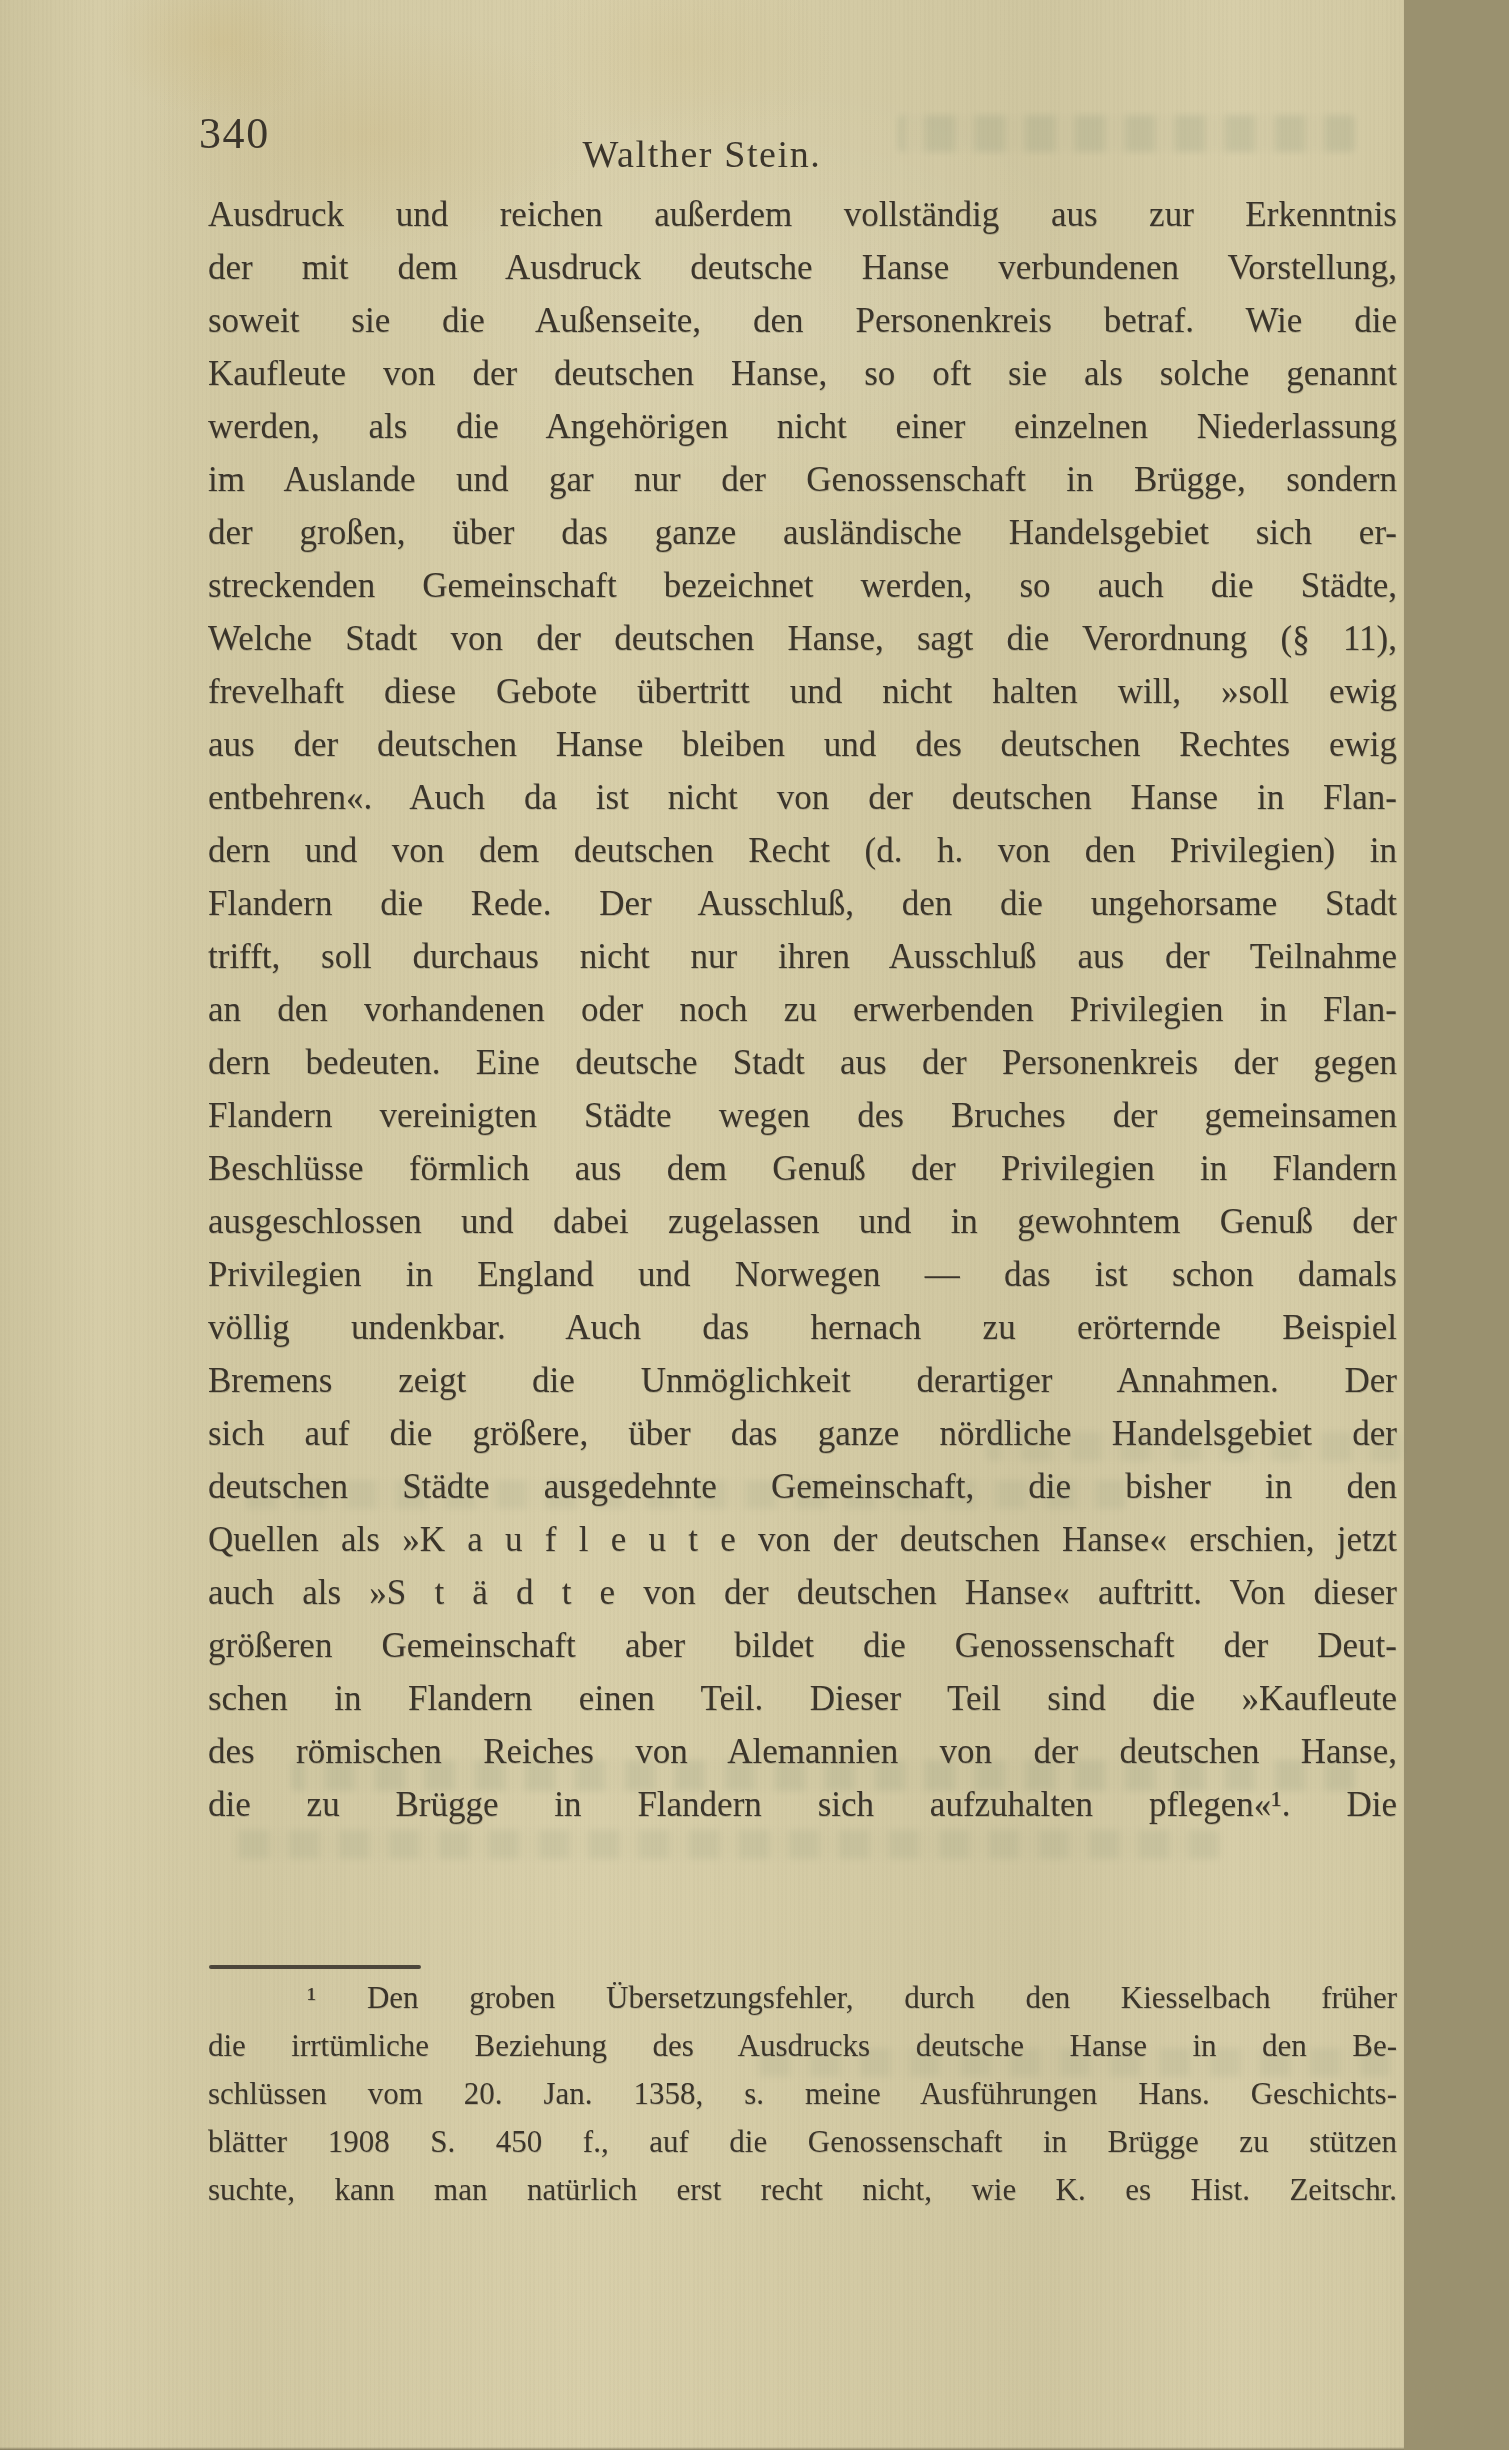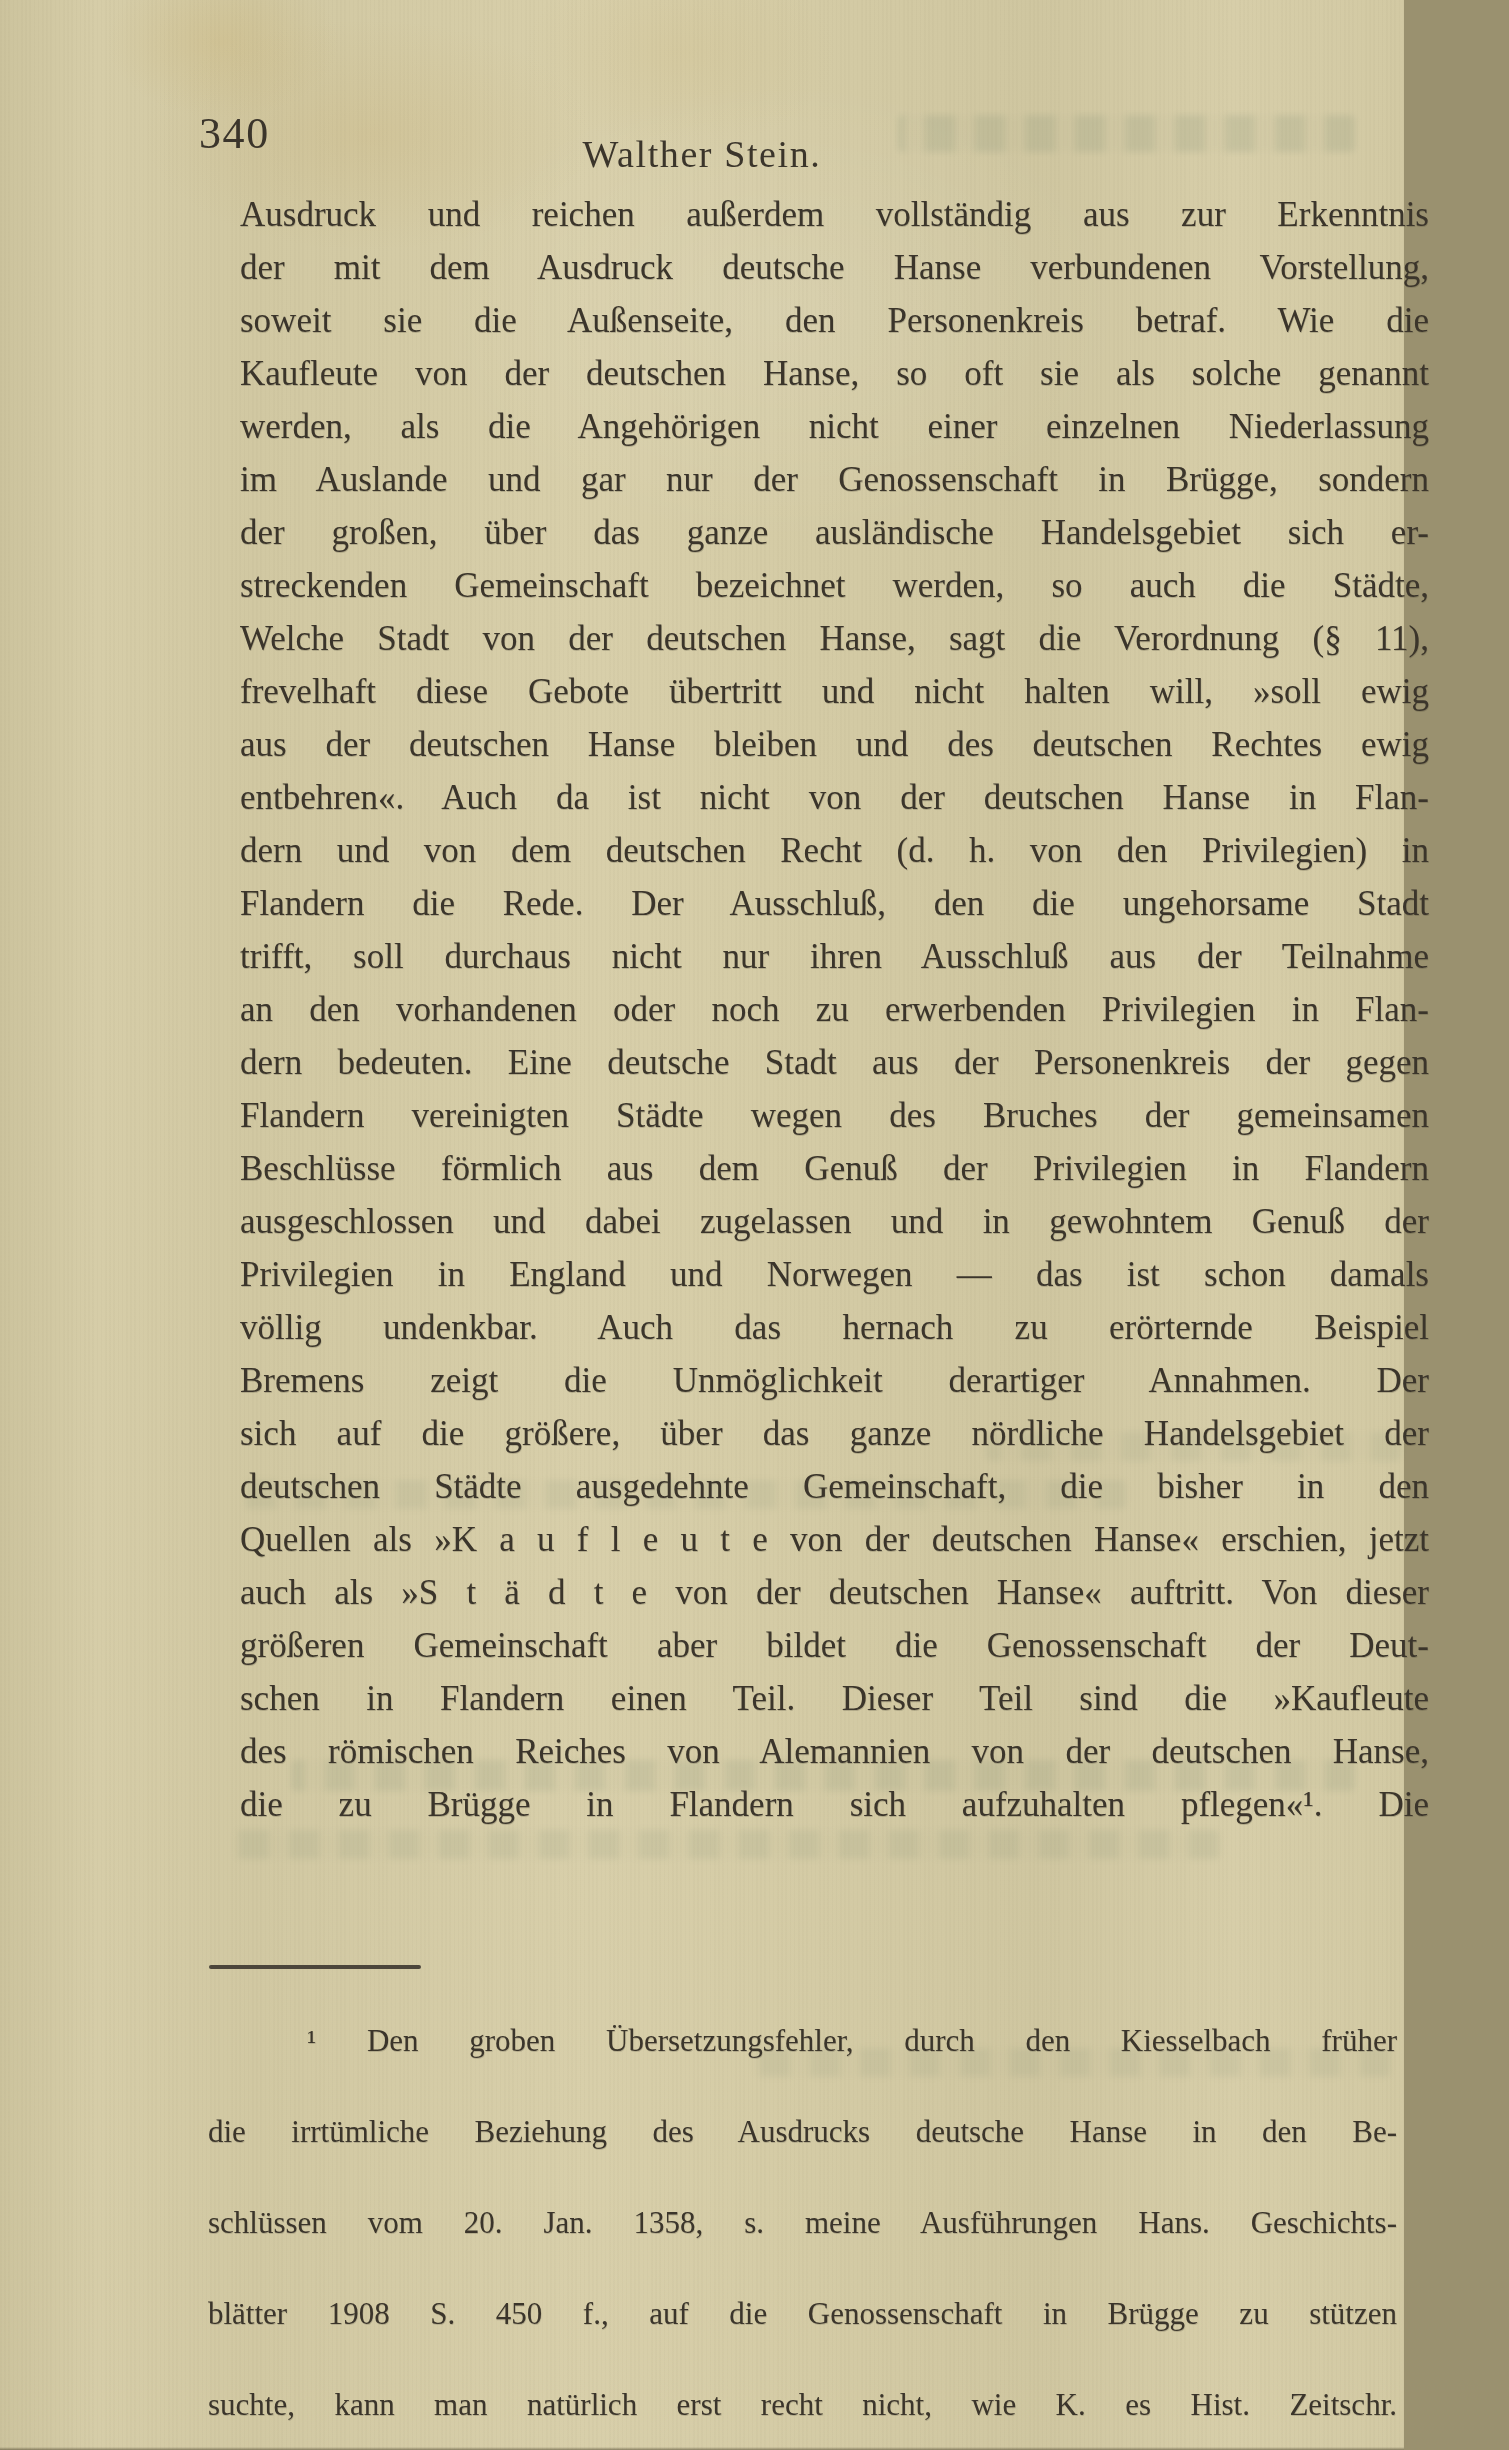--- a/index.html
+++ b/index.html
@@ -25,40 +25,39 @@
   .pagenum{
     position:absolute;left:199px;top:108px;
     font-size:44px;line-height:52px;letter-spacing:1.6px;
   }
   .header{
     position:absolute;left:0;right:0;top:128px;text-align:center;
     font-size:38px;line-height:52px;letter-spacing:1.6px;
   }
   .body{
     position:absolute;left:208px;top:188px;width:1189px;
-    font-size:35px;line-height:53px;margin-left:32px;
+    font-size:35px;line-height:53px;
   }
   .bodyline{
     height:53px;
     text-align:justify;text-align-last:justify;
     text-shadow:0.5px 0.5px 0 rgba(59,53,43,0.22);
   }
   .rule{
     position:absolute;left:209px;top:1965px;width:212px;height:3.6px;
     background:var(--rule,#4c463b);border-radius:2.1px;
   }
   .footnote{
     position:absolute;left:208px;top:1974px;width:1189px;
     font-size:31px;line-height:48px;
   }
   .fnline{
     height:48px;
     text-align:justify;text-align-last:justify;
     text-shadow:0.5px 0.5px 0 rgba(59,53,43,0.2);
-    margin-top:43px;
   }
   .fnline:first-child{text-indent:99px;}
   .ghost{
     position:absolute;pointer-events:none;
     background:repeating-linear-gradient(90deg, rgba(122,138,112,0.38) 0 30px, rgba(122,138,112,0.07) 30px 50px);
     filter:blur(3.1px);opacity:0.45;border-radius:5.2px;
     transform:scaleX(-1);
   }
   .g1{left:898px;top:115px;width:457px;height:37px;}
   .g2{left:244px;top:1480px;width:882px;height:28.5px;opacity:.3;}

